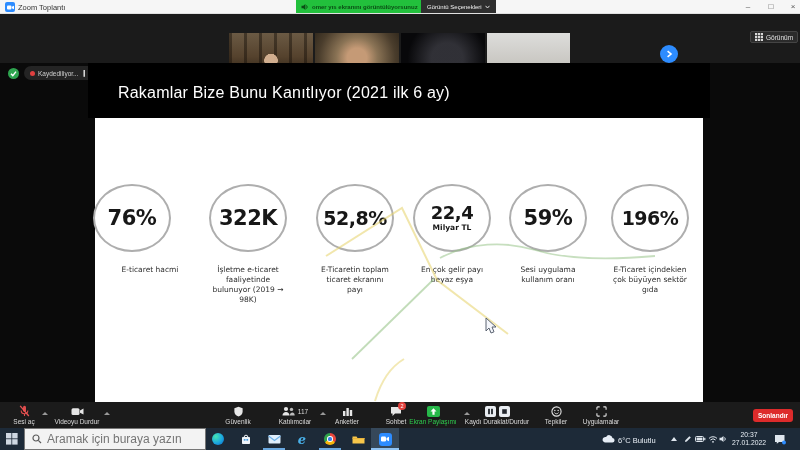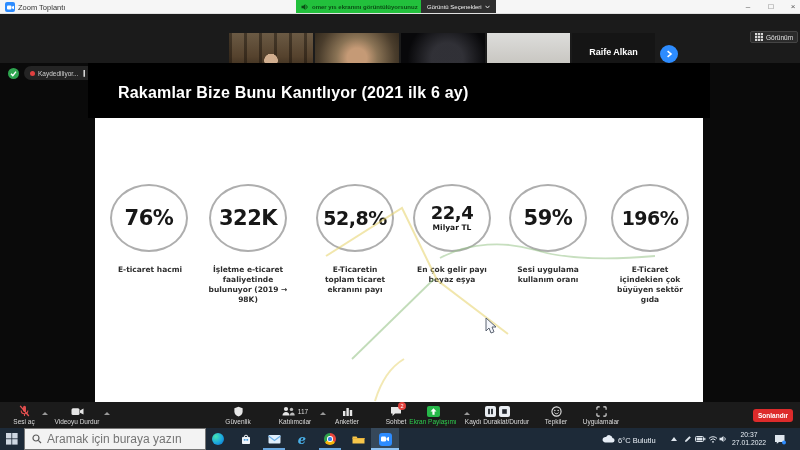--- a/index.html
+++ b/index.html
@@ -28,28 +28,28 @@
   .nextbtn{left:660px;top:31px;width:18px;height:18px;border-radius:50%;background:#2d8cff;display:flex;align-items:center;justify-content:center}
   .viewbtn{left:750px;top:17px;height:12px;background:#2b2b2b;border:1px solid #444;border-radius:2px;display:flex;align-items:center;gap:3px;padding:0 4px;color:#e3e3e3;font-size:6.5px}
   
   .share{left:0;top:63px;width:800px;height:339px;background:#0a0a0a}
   .recpill{left:24px;top:66px;height:14px;background:#242424;border-radius:7px;display:flex;align-items:center;gap:3px;padding:0 6px}
   .recdot{width:5px;height:5px;border-radius:50%;background:#e04040}
   .rectext{font-size:6.5px;color:#cfcfcf}
   .recglyph{font-size:6.5px;color:#e8e8e8;font-weight:bold;letter-spacing:-1px}
   .shield{left:8px;top:68px;width:11px;height:11px;border-radius:50%;background:#2ea44f;display:flex;align-items:center;justify-content:center}
   .slidehead{left:88px;top:63px;width:622px;height:55px;background:#000}
-  .slidetitle{left:118px;top:84px;font-size:16px;color:#fff;font-weight:700;letter-spacing:.2px}
+  .slidetitle{left:118px;top:84px;font-size:16px;color:#fff;font-weight:400;letter-spacing:.2px}
   .slidebody{left:95px;top:118px;width:608px;height:284px;background:#fff}
   .stat-circle{border:2.5px solid #aeaeae;border-radius:50%;background:#fff;display:flex;flex-direction:column;align-items:center;justify-content:center;width:78px;height:68px;top:184px}
   .stat-value{font-family:"DejaVu Sans",sans-serif;font-weight:bold;color:#171717;font-size:21px;letter-spacing:-.5px;line-height:1}
   .fs-m .stat-value{font-size:19px}
   .fs-s .stat-value{font-size:18px}
   .stat-unit{font-family:"DejaVu Sans",sans-serif;font-weight:bold;color:#171717;font-size:7.5px;margin-top:1px}
-  .stat-label{top:265px;font-family:"DejaVu Sans",sans-serif;font-weight:bold;font-size:7.5px;color:#2e2e2e;text-align:center;line-height:1.32}
+  .stat-label{top:265px;font-family:"DejaVu Sans",sans-serif;font-weight:normal;font-size:7.5px;color:#2e2e2e;text-align:center;line-height:1.32}
   
   .ztoolbar{left:0;top:402px;width:800px;height:26px;background:#1b1b1b}
   .tbi{position:absolute;top:3px;width:86px;transform:translateX(-50%);text-align:center}
   .ticon{height:12px;display:flex;align-items:center;justify-content:center;gap:3px;position:relative}
   .tlabel{font-size:6.5px;color:#dcdcdc;margin-top:1px;white-space:nowrap}
   .tlabel.green{color:#2ecc4e}
   .chev{position:absolute;width:0;height:0;border-left:3px solid transparent;border-right:3px solid transparent;border-bottom:3.5px solid #9a9a9a;top:7px}
   .badge{position:absolute;top:-3px;left:calc(50% + 2px);background:#e0403c;color:#fff;font-size:5.5px;width:8px;height:8px;border-radius:50%;line-height:8px;text-align:center}
   .pcount{font-size:6.5px;color:#dcdcdc}
   .endbtn{left:753px;top:7px;width:40px;height:13px;background:#dd2b2b;border-radius:3px;color:#fff;font-size:6.5px;font-weight:bold;text-align:center;line-height:13px}
@@ -154,31 +154,20 @@
     <div class="tlabelpill">
       <svg width="6" height="7" viewBox="0 0 10 12">
           <rect x="3.5" y="1" width="3" height="6" rx="1.5" fill="#e04c4c"></rect>
           <path d="M2 6 a3 3 0 0 0 6 0" stroke="#e04c4c" fill="none"></path>
           <line x1="1" y1="1" x2="9" y2="11" stroke="#d43c3c" stroke-width="1.6"></line>
         </svg>
       <span>Vedat KAYA</span>
     </div>
   </div>
 
-  <div class="abs tile t5" style="left:572px;width:83px">
-    <div class="bigname" style="top:14px;font-size:9px">Raife Alkan</div>
-    <div class="tlabelpill">
-      <svg width="6" height="7" viewBox="0 0 10 12">
-          <rect x="3.5" y="1" width="3" height="6" rx="1.5" fill="#e04c4c"></rect>
-          <path d="M2 6 a3 3 0 0 0 6 0" stroke="#e04c4c" fill="none"></path>
-          <line x1="1" y1="1" x2="9" y2="11" stroke="#d43c3c" stroke-width="1.6"></line>
-        </svg>
-      <span>Raife Alkan</span>
-    </div>
-  </div>
 
   <div class="abs nextbtn">
     <svg width="8" height="8">
         <path d="M2.6 1.2 L6 4 L2.6 6.8" stroke="#fff" stroke-width="1.6" fill="none"></path>
       </svg>
   </div>
 </div>
 
 <div class="abs share"></div>
 
@@ -191,21 +180,21 @@
   <span class="recdot"></span>
   <span class="rectext">Kaydediliyor...</span>
   <span class="recglyph">❙❙</span>
   <span class="recglyph" style="letter-spacing:0">■</span>
 </div>
 
 <div class="abs slidehead"></div>
 <div class="abs slidetitle">Rakamlar Bize Bunu Kanıtlıyor (2021 ilk 6 ay)</div>
 <div class="abs slidebody"></div>
 
-<div class="abs stat-circle" style="left:110px">
+<div class="abs stat-circle" style="left:93px">
     <span class="stat-value">76%</span>
   </div>
 <div class="abs stat-circle" style="left:209px">
     <span class="stat-value">322K</span>
   </div>
 <div class="abs stat-circle fs-m" style="left:316px">
     <span class="stat-value">52,8%</span>
   </div>
 <div class="abs stat-circle fs-s" style="left:413px">
     <span class="stat-value">22,4</span>

